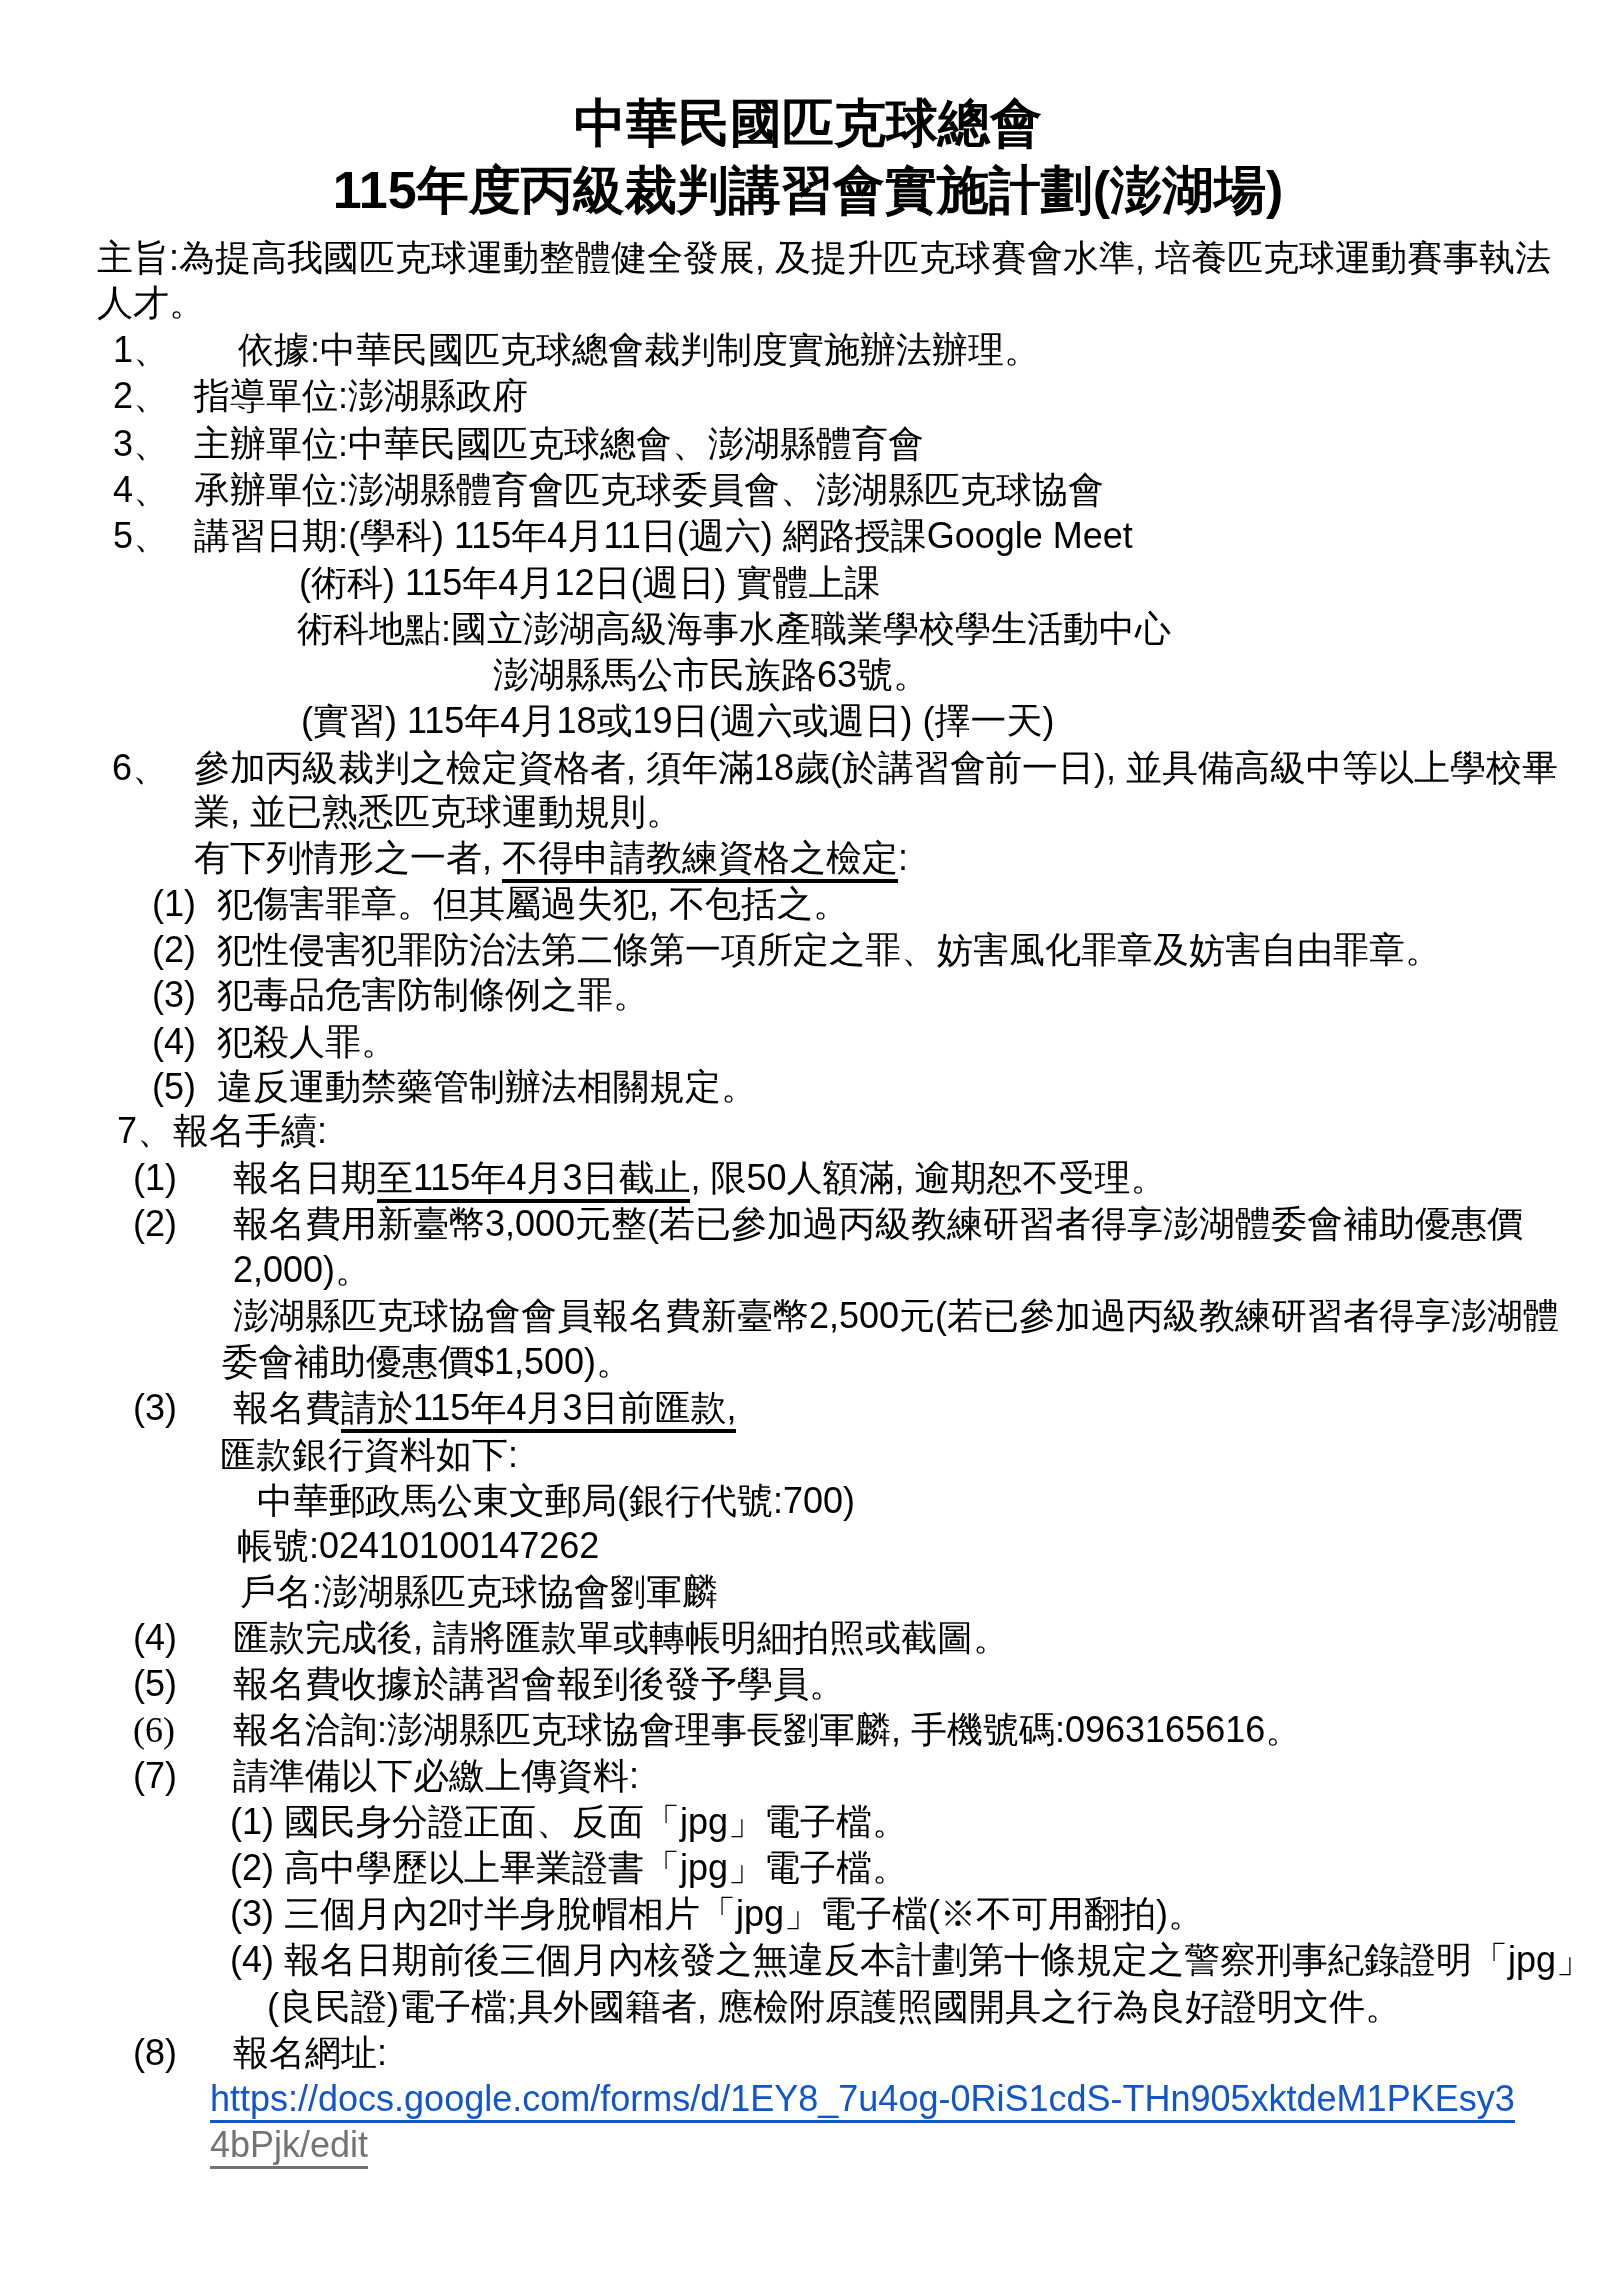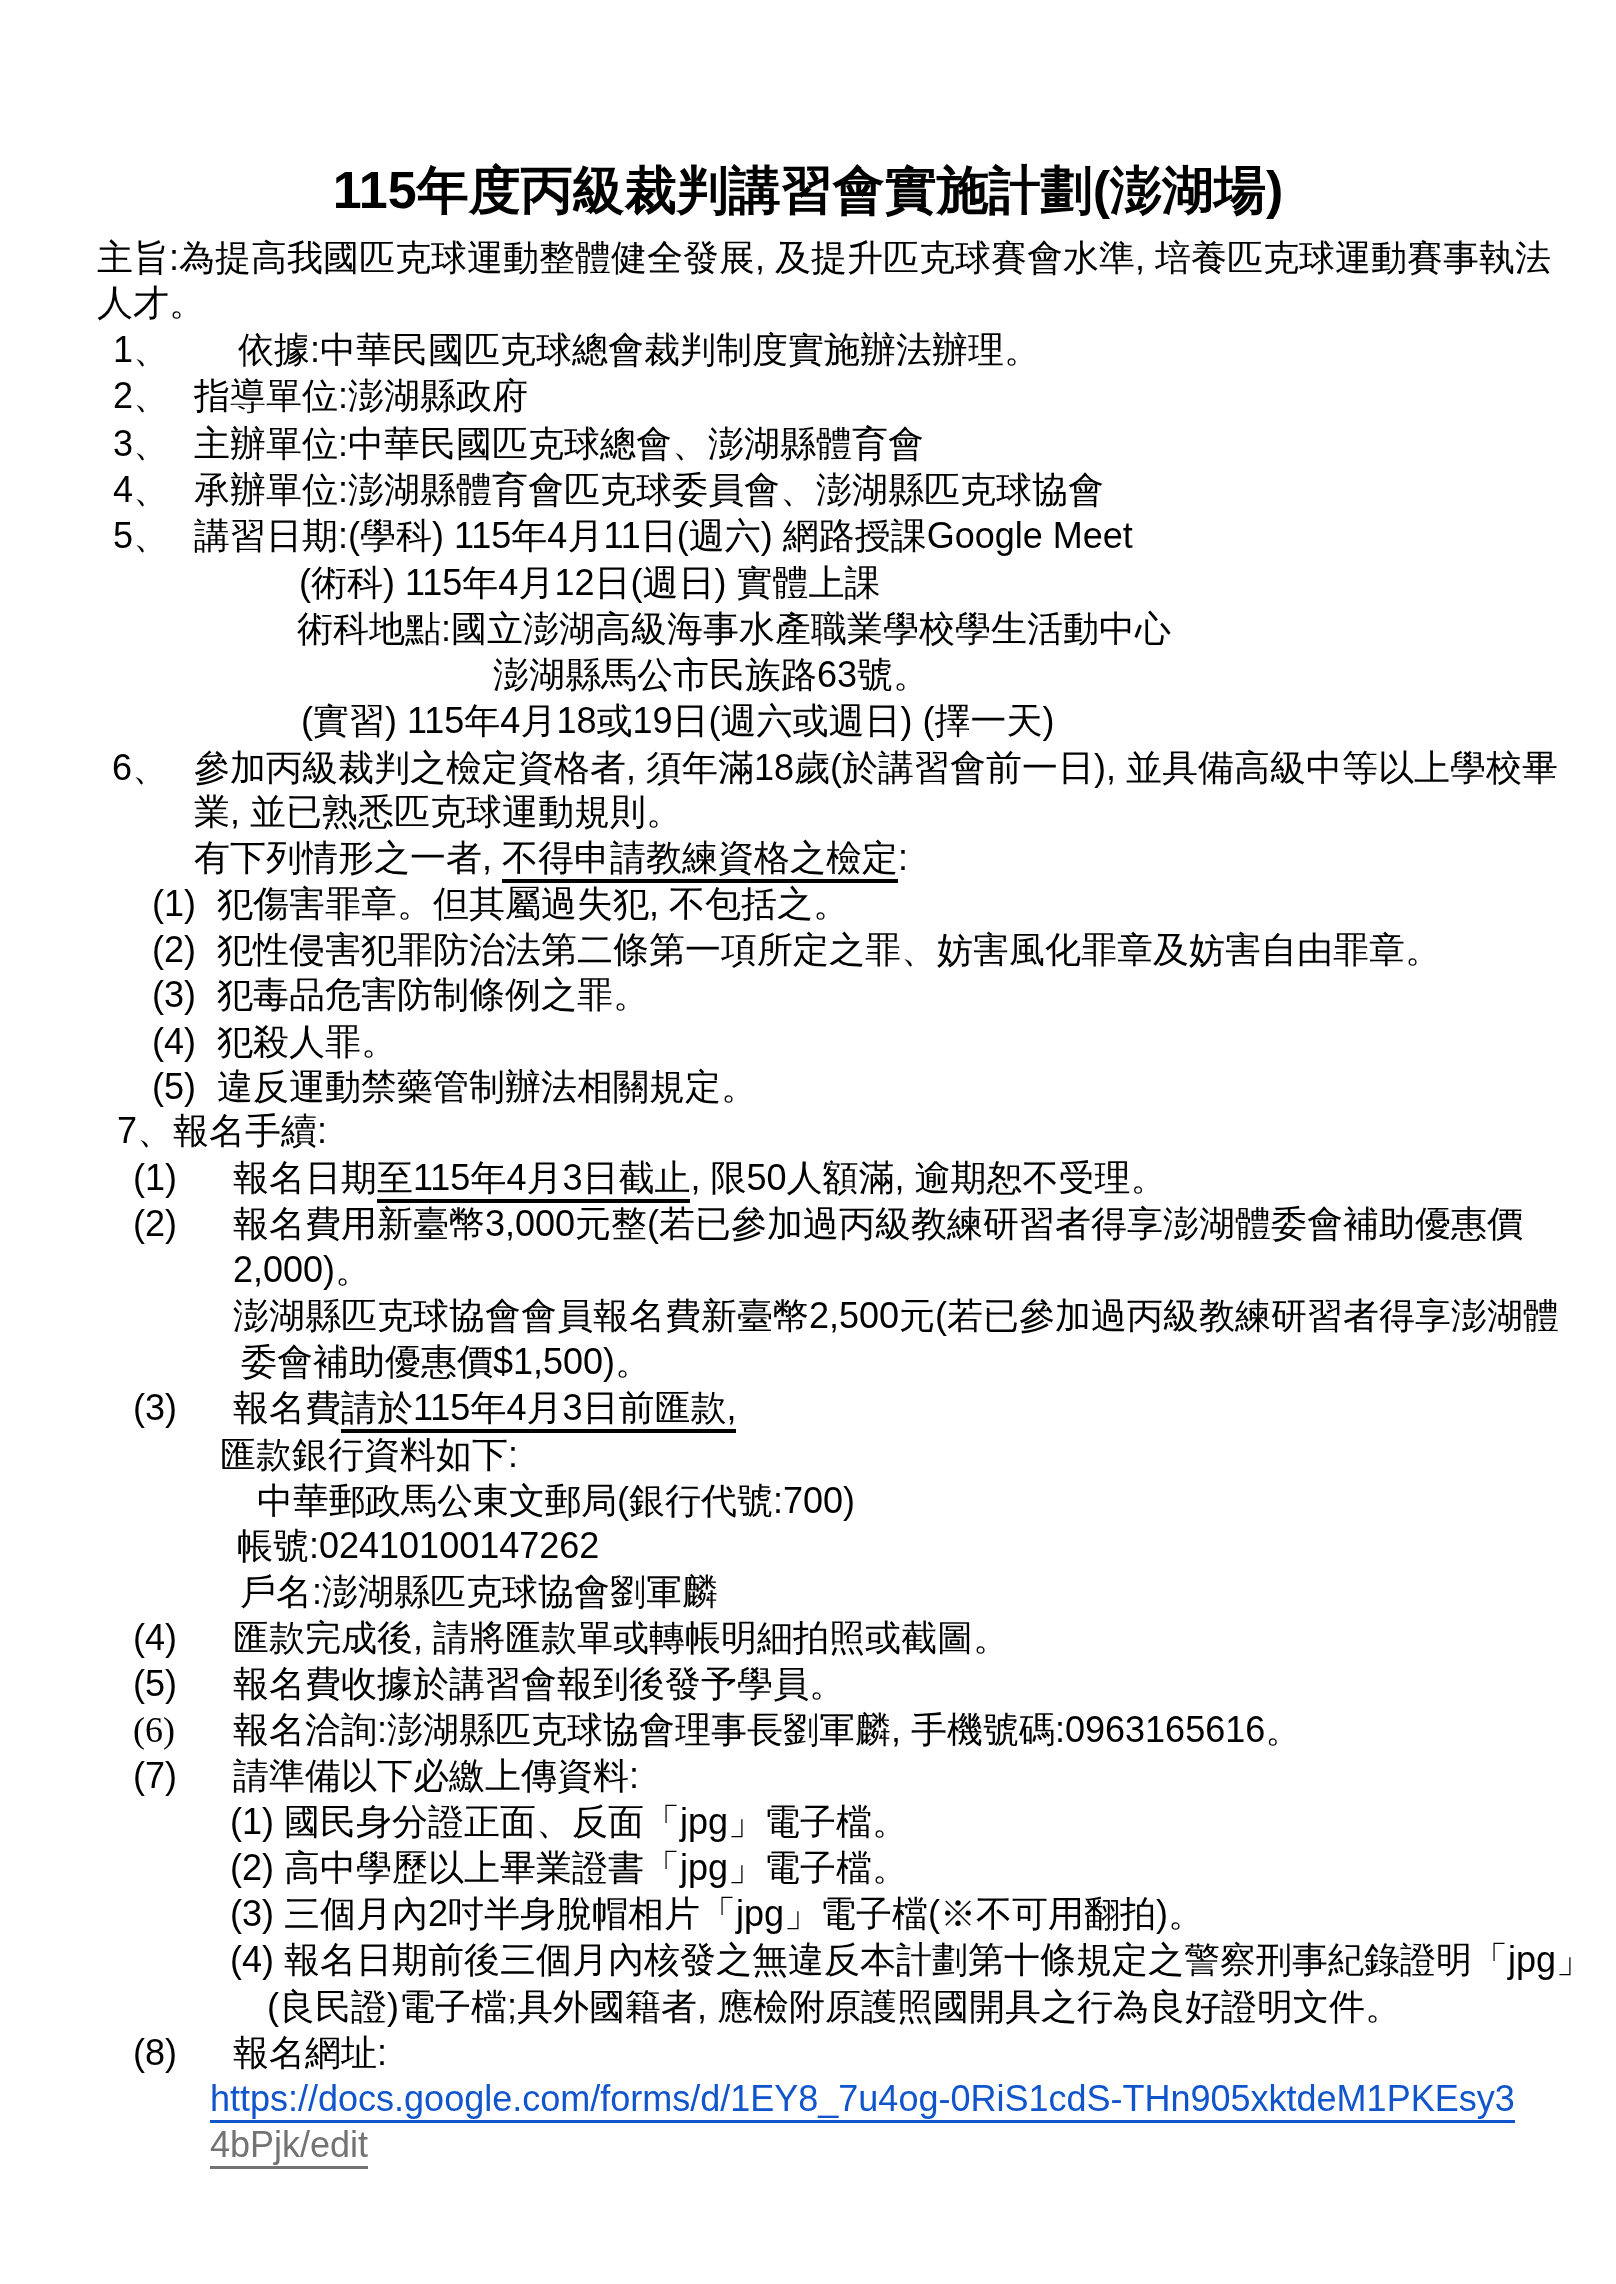--- a/index.html
+++ b/index.html
@@ -36,20 +36,21 @@
   .marker,.text{position:absolute;top:0;}
   .mserif{font-family:"Liberation Serif",serif;}
   .u{border-bottom:4px solid #000;padding-bottom:0.8px;}
   a.text{text-decoration:none;cursor:pointer;}
   a.text .seg{border-bottom:3.2px solid currentColor;padding-bottom:0.8px;}
 </style>
 </head>
 <body>
 
 <div class="page">
+  <div class="title-line t1">中華民國匹克球總會</div>
   <div class="title-line t2">115年度丙級裁判講習會實施計劃(澎湖場)</div>
   <div id="lines-root">
       <div class="line" style="top: 234px;">
         <span class="text" style="left: 97px;"><span class="seg">主旨:為提高我國匹克球運動整體健全發展, 及提升匹克球賽會水準, 培養匹克球運動賽事執法</span></span>
       </div>
       <div class="line" style="top: 279px;">
         <span class="text" style="left: 97px;"><span class="seg">人才。</span></span>
       </div>
       <div class="line" style="top: 326px;">
         <span class="marker" style="left: 113px;">1、</span>
@@ -124,21 +125,21 @@
         <span class="marker" style="left: 133px;">(2)</span>
         <span class="text" style="left: 233px;"><span class="seg">報名費用新臺幣3,000元整(若已參加過丙級教練研習者得享澎湖體委會補助優惠價</span></span>
       </div>
       <div class="line" style="top: 1246px;">
         <span class="text" style="left: 233px;"><span class="seg">2,000)。</span></span>
       </div>
       <div class="line" style="top: 1292px;">
         <span class="text" style="left: 233px;"><span class="seg">澎湖縣匹克球協會會員報名費新臺幣2,500元(若已參加過丙級教練研習者得享澎湖體</span></span>
       </div>
       <div class="line" style="top: 1338px;">
-        <span class="text" style="left: 241px;"><span class="seg">委會補助優惠價$1,500)。</span></span>
+        <span class="text" style="left: 222px;"><span class="seg">委會補助優惠價$1,500)。</span></span>
       </div>
       <div class="line" style="top: 1384px;">
         <span class="marker" style="left: 133px;">(3)</span>
         <span class="text" style="left: 233px;"><span class="seg">報名費</span><span class="seg u">請於115年4月3日前匯款,</span></span>
       </div>
       <div class="line" style="top: 1431px;">
         <span class="text" style="left: 220px;"><span class="seg">匯款銀行資料如下:</span></span>
       </div>
       <div class="line" style="top: 1477px;">
         <span class="text" style="left: 257px;"><span class="seg">中華郵政馬公東文郵局(銀行代號:700)</span></span>

